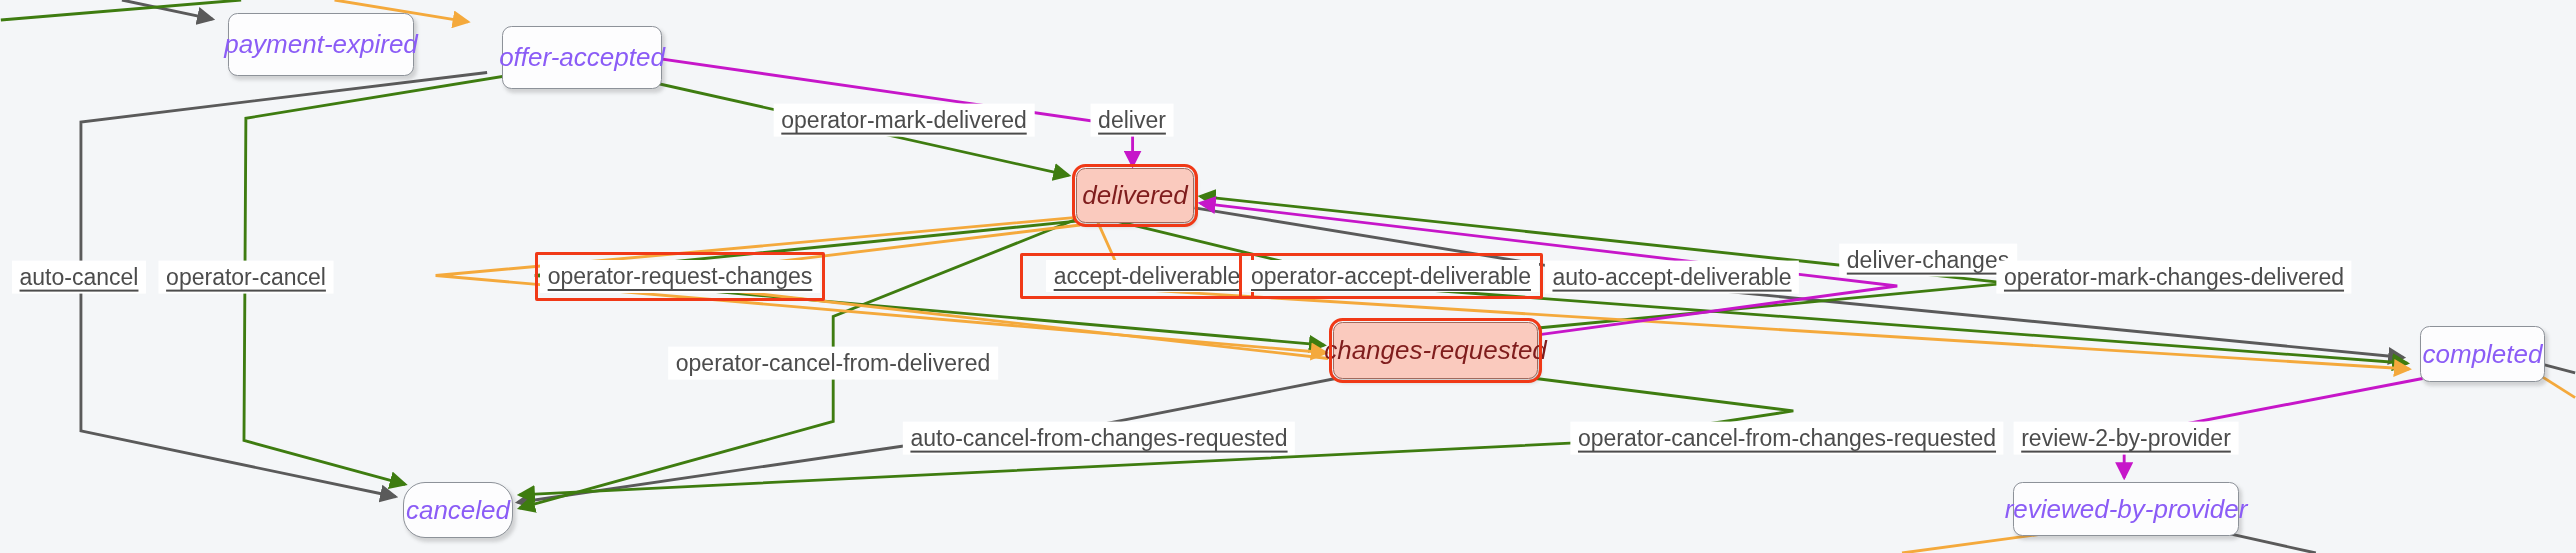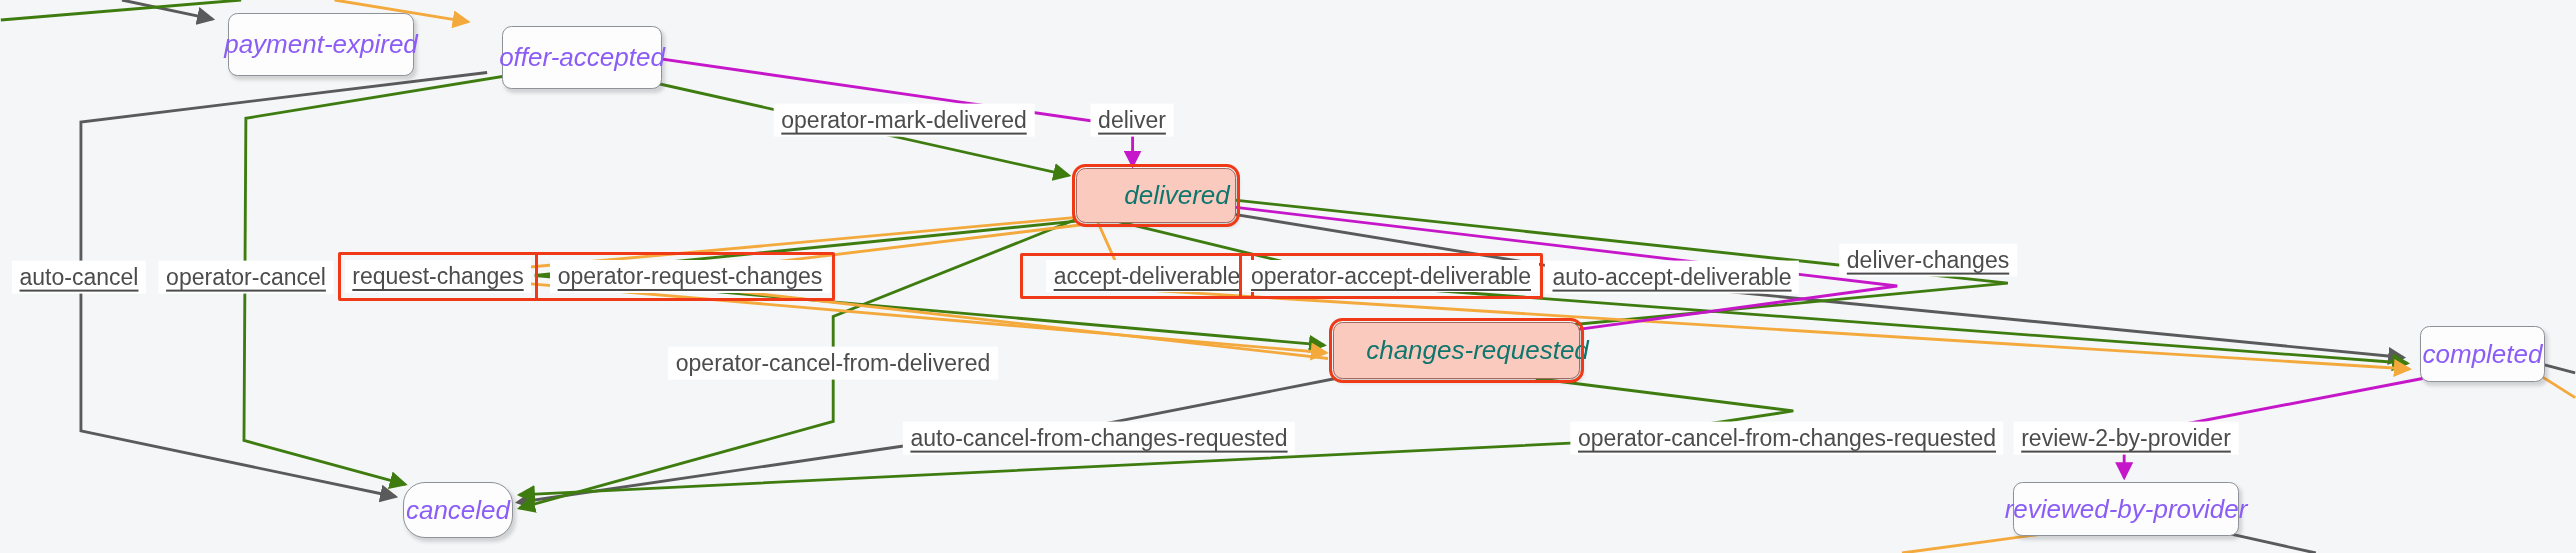--- a/index.html
+++ b/index.html
@@ -19,25 +19,24 @@
     border-radius:9.5px;
     font-style:italic;
     font-size:26px;
     color:#8b5cf6;
     white-space:nowrap;
     box-shadow:2.9px 3.8px 3.8px rgba(80,80,80,.22);
     z-index:3;
   }
   .node.hl{
     background:#facabe;
-    color:#0f766e;
+    color:#7f1d1d;
     border-color:#a06a5e;
     outline:3.8px solid #f03917;
     outline-offset:1px;
-    padding-left:42px;
   }
   .elabel{
     position:absolute;
     transform:translate(-50%,-50%);
     background:#ffffff;
     padding:2.9px 7.6px;
     font-size:23px;
     color:#4c4c4c;
     white-space:nowrap;
     z-index:2;
@@ -107,35 +106,33 @@
     <polyline points="610,50 1187,133 1187,174" fill="none" stroke="#c616c9" stroke-width="3" marker-end="url(#ah-magenta)"></polyline>
     <polyline points="1614,351 1989,300 1258,213" fill="none" stroke="#c616c9" stroke-width="3" marker-end="url(#ah-magenta)"></polyline>
     <polyline points="2540,397 2227,457 2227,501" fill="none" stroke="#c616c9" stroke-width="3" marker-end="url(#ah-magenta)"></polyline>
   </svg>
 
   <div class="elabel link" style="left:904px;top:120px;">operator-mark-delivered</div>
   <div class="elabel link" style="left:1132px;top:120px;">deliver</div>
   <div class="elabel link" style="left:79px;top:277px;">auto-cancel</div>
   <div class="elabel link" style="left:246px;top:277px;">operator-cancel</div>
 
-  <div class="lblbox" style="left:338px;top:252px;width:194px;height:43px;">
-    <div class="elabel link">request-changes</div>
-  </div>
-  <div class="lblbox" style="left:535px;top:252px;width:284px;height:43px;padding-left:10px;">
+  <div class="lblbox" style="left:535px;top:252px;width:284px;height:43px;">
     <div class="elabel link">operator-request-changes</div>
   </div>
   <div class="lblbox" style="left:1020px;top:253px;width:208px;height:40px;padding-left:20px;">
     <div class="elabel link">accept-deliverable</div>
   </div>
   <div class="lblbox" style="left:1239px;top:253px;width:298px;height:40px;">
     <div class="elabel link">operator-accept-deliverable</div>
   </div>
 
   <div class="elabel link" style="left:1672px;top:277px;">auto-accept-deliverable</div>
   <div class="elabel link" style="left:1898px;top:260px;margin-left:30px;">deliver-changes</div>
+  <div class="elabel link" style="left:2174px;top:277px;">operator-mark-changes-delivered</div>
 
   <div class="elabel" style="left:833px;top:363px;">operator-cancel-from-delivered</div>
 
   <div class="elabel link" style="left:1099px;top:438px;">auto-cancel-from-changes-requested</div>
   <div class="elabel link" style="left:1787px;top:438px;">operator-cancel-from-changes-requested</div>
   <div class="elabel link" style="left:2126px;top:438px;">review-2-by-provider</div>
 
   <div class="node" style="left:228px;top:13.4px;width:184px;height:61px;">payment-expired</div>
   <div class="node" style="left:481px;top:26px;width:158px;height:61px;margin-left:21px;">offer-accepted</div>
   <div class="node hl" style="left:1076px;top:168px;width:116px;height:53px;">delivered</div>

